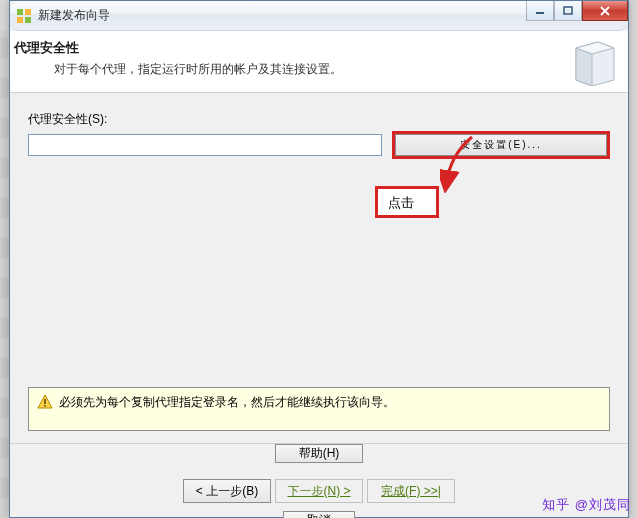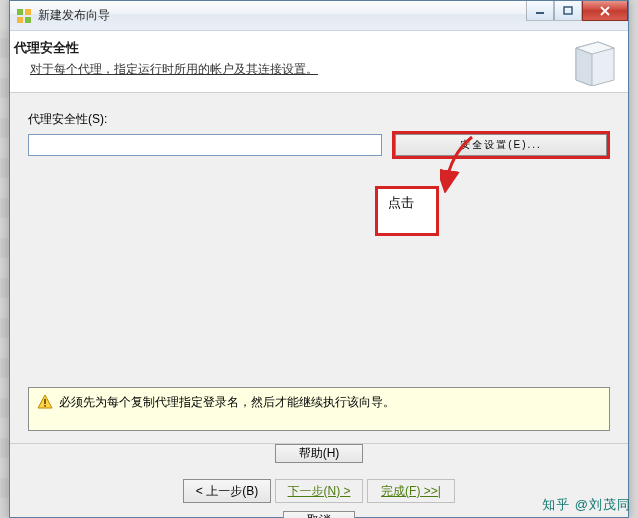--- a/index.html
+++ b/index.html
@@ -24,20 +24,21 @@
     box-shadow: 0 0 8px rgba(0,0,0,0.25);
   }
   .titlebar {
     height: 30px;
     background: linear-gradient(to bottom, #fcfcfd 0%, #eef2f7 45%, #e3e9f0 46%, #eaf0f6 100%);
     border-bottom: 1px solid #c9d4e0;
     display: flex;
     align-items: center;
     padding-left: 6px;
     position: relative;
+    border-radius: 10px;
   }
   .app-icon {
     width: 16px; height: 16px;
     margin-right: 6px;
     display: inline-block;
   }
   .title-text { color: #2b2b2b; }
   .win-controls {
     position: absolute;
     right: 0; top: 0;
@@ -67,21 +68,21 @@
     border-top-right-radius: 0;
   }
   .header-section {
     background: #ffffff;
     height: 62px;
     border-bottom: 1px solid #cfcfcf;
     padding: 8px 14px 6px 4px;
     position: relative;
   }
   .header-title { font-weight: bold; font-size: 13px; color: #1a1a1a; }
-  .header-sub { margin: 4px 0 0 16px; color: #333; text-decoration: underline; }
+  .header-sub { margin: 4px 0 0 40px; color: #333; }
   .header-icon {
     position: absolute;
     right: 10px; top: 5px;
     width: 50px; height: 50px;
   }
   .content {
     padding: 18px 18px 10px 18px;
     position: relative;
     height: 350px;
   }
@@ -111,21 +112,21 @@
     font-size: 10px;
     cursor: pointer;
     letter-spacing: 2px;
   }
   .annotation {
     position: absolute;
     left: 365px;
     top: 93px;
     border: 3px solid #d62323;
     background: #fff;
-    padding: 5px 22px 21px 10px;
+    padding: 5px 22px 3px 10px;
     font-size: 13px;
   }
   .arrow {
     position: absolute;
     left: 430px;
     top: 42px;
     pointer-events: none;
   }
   .warning-box {
     position: absolute;
@@ -166,21 +167,21 @@
     background: #f0f0f0;
     border-color: #c0c0c0;
     cursor: default;
     text-decoration: underline;
   }
   .nav-group { display: flex; gap: 4px; }
   .watermark {
     position: absolute;
     right: 6px;
     bottom: 4px;
-    color: #0f766e;
+    color: #6d28d9;
     font-size: 13px;
     letter-spacing: 1px;
     pointer-events: none;
   }
   .left-blur {
     position: absolute;
     left: 0; top: 30px; bottom: 0;
     width: 9px;
     background: repeating-linear-gradient(0deg,#ccc,#ccc 20px,#bbb 20px,#bbb 40px);
     filter: blur(1px);

